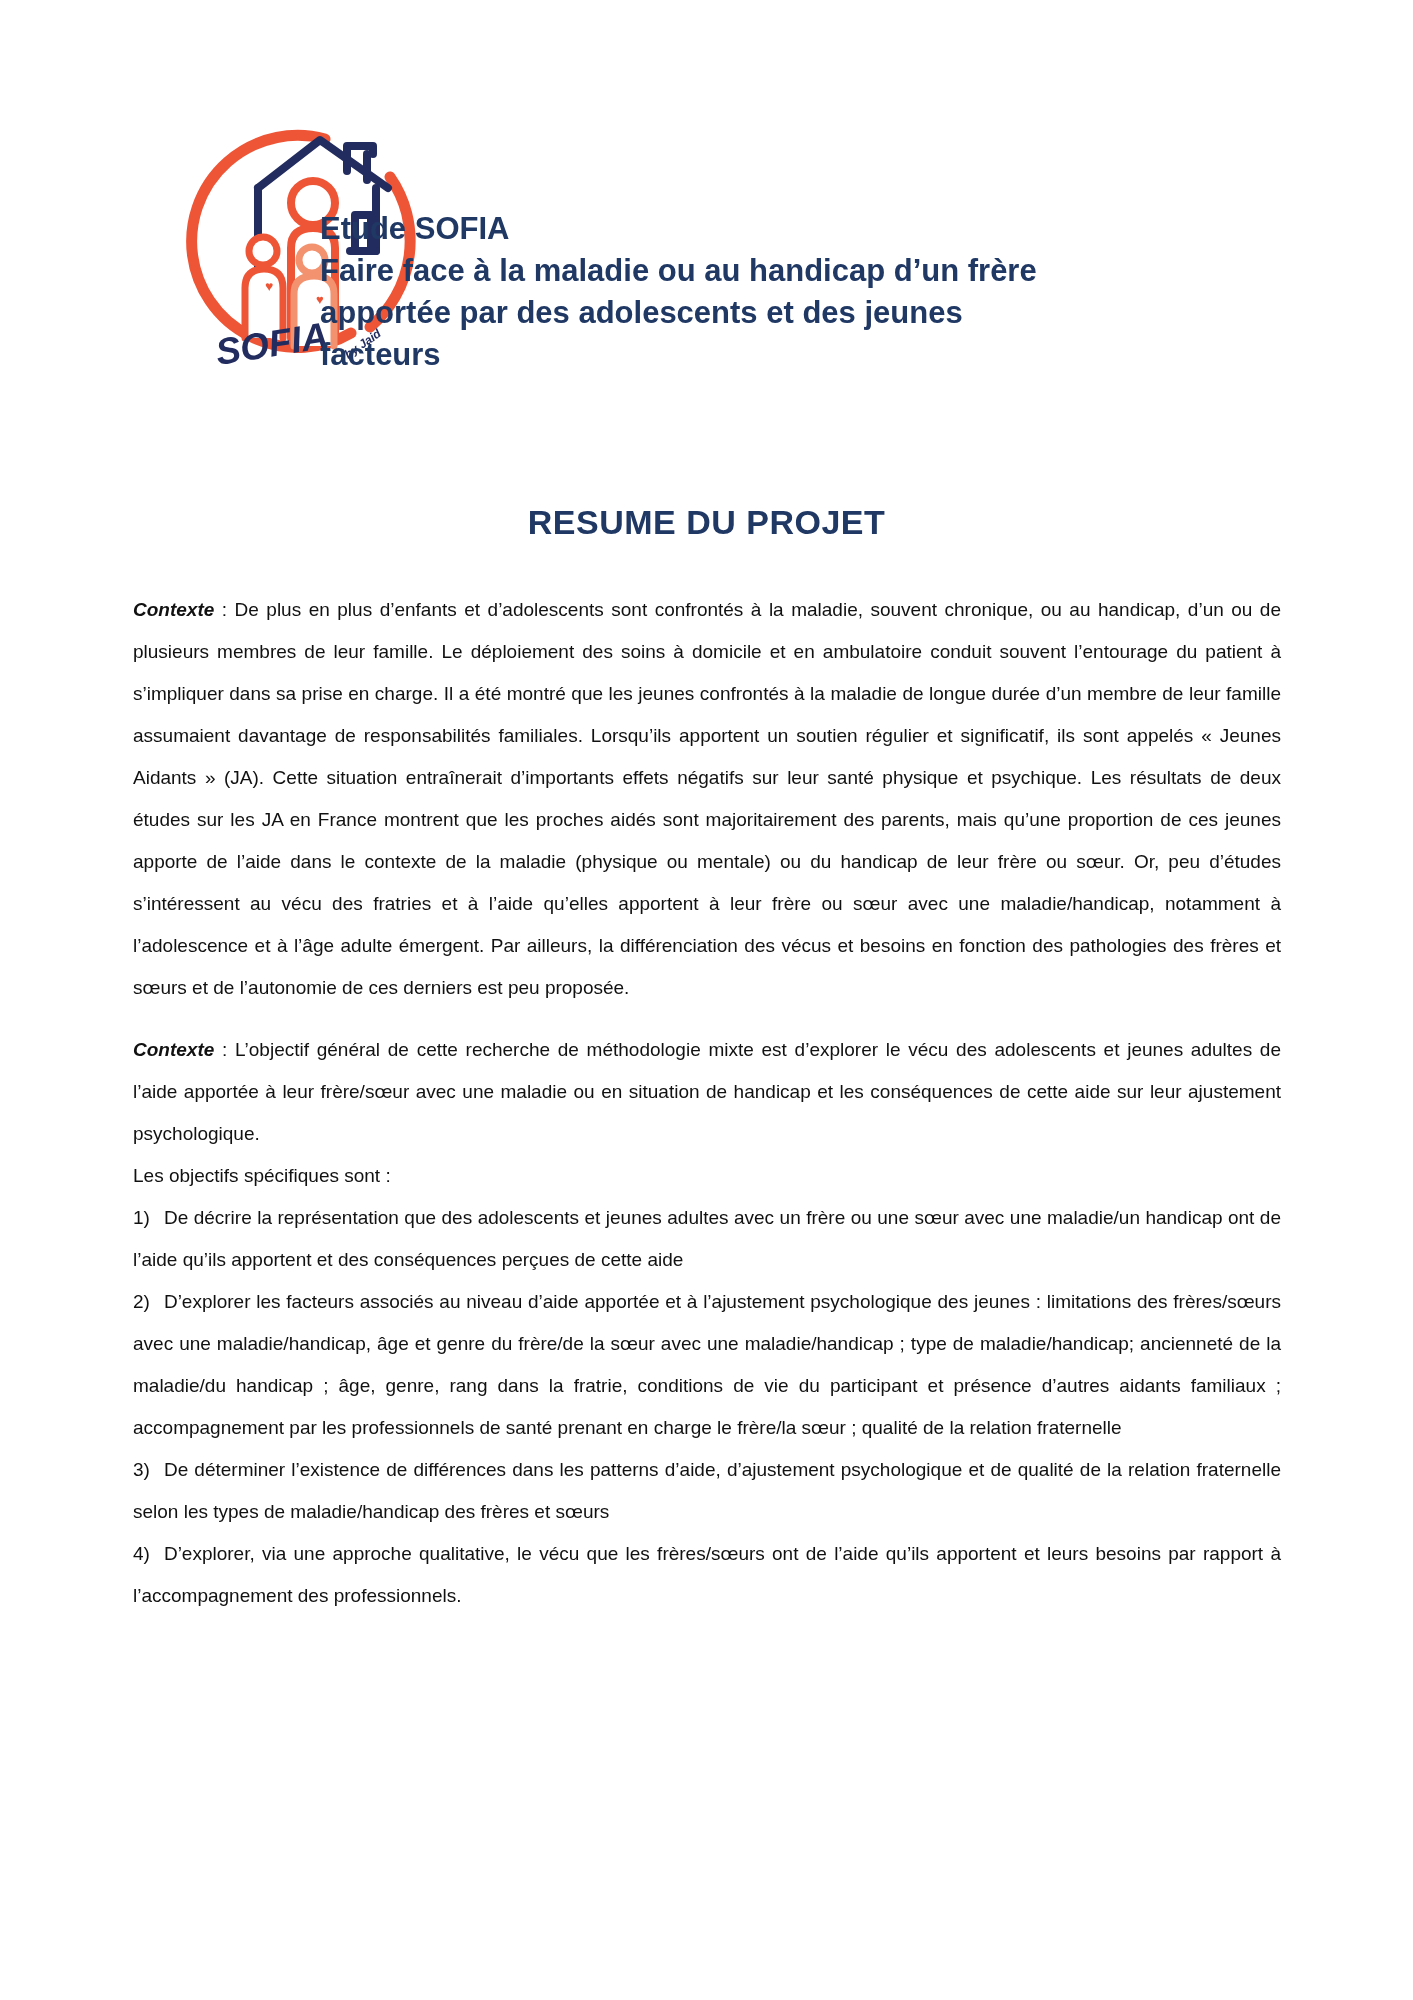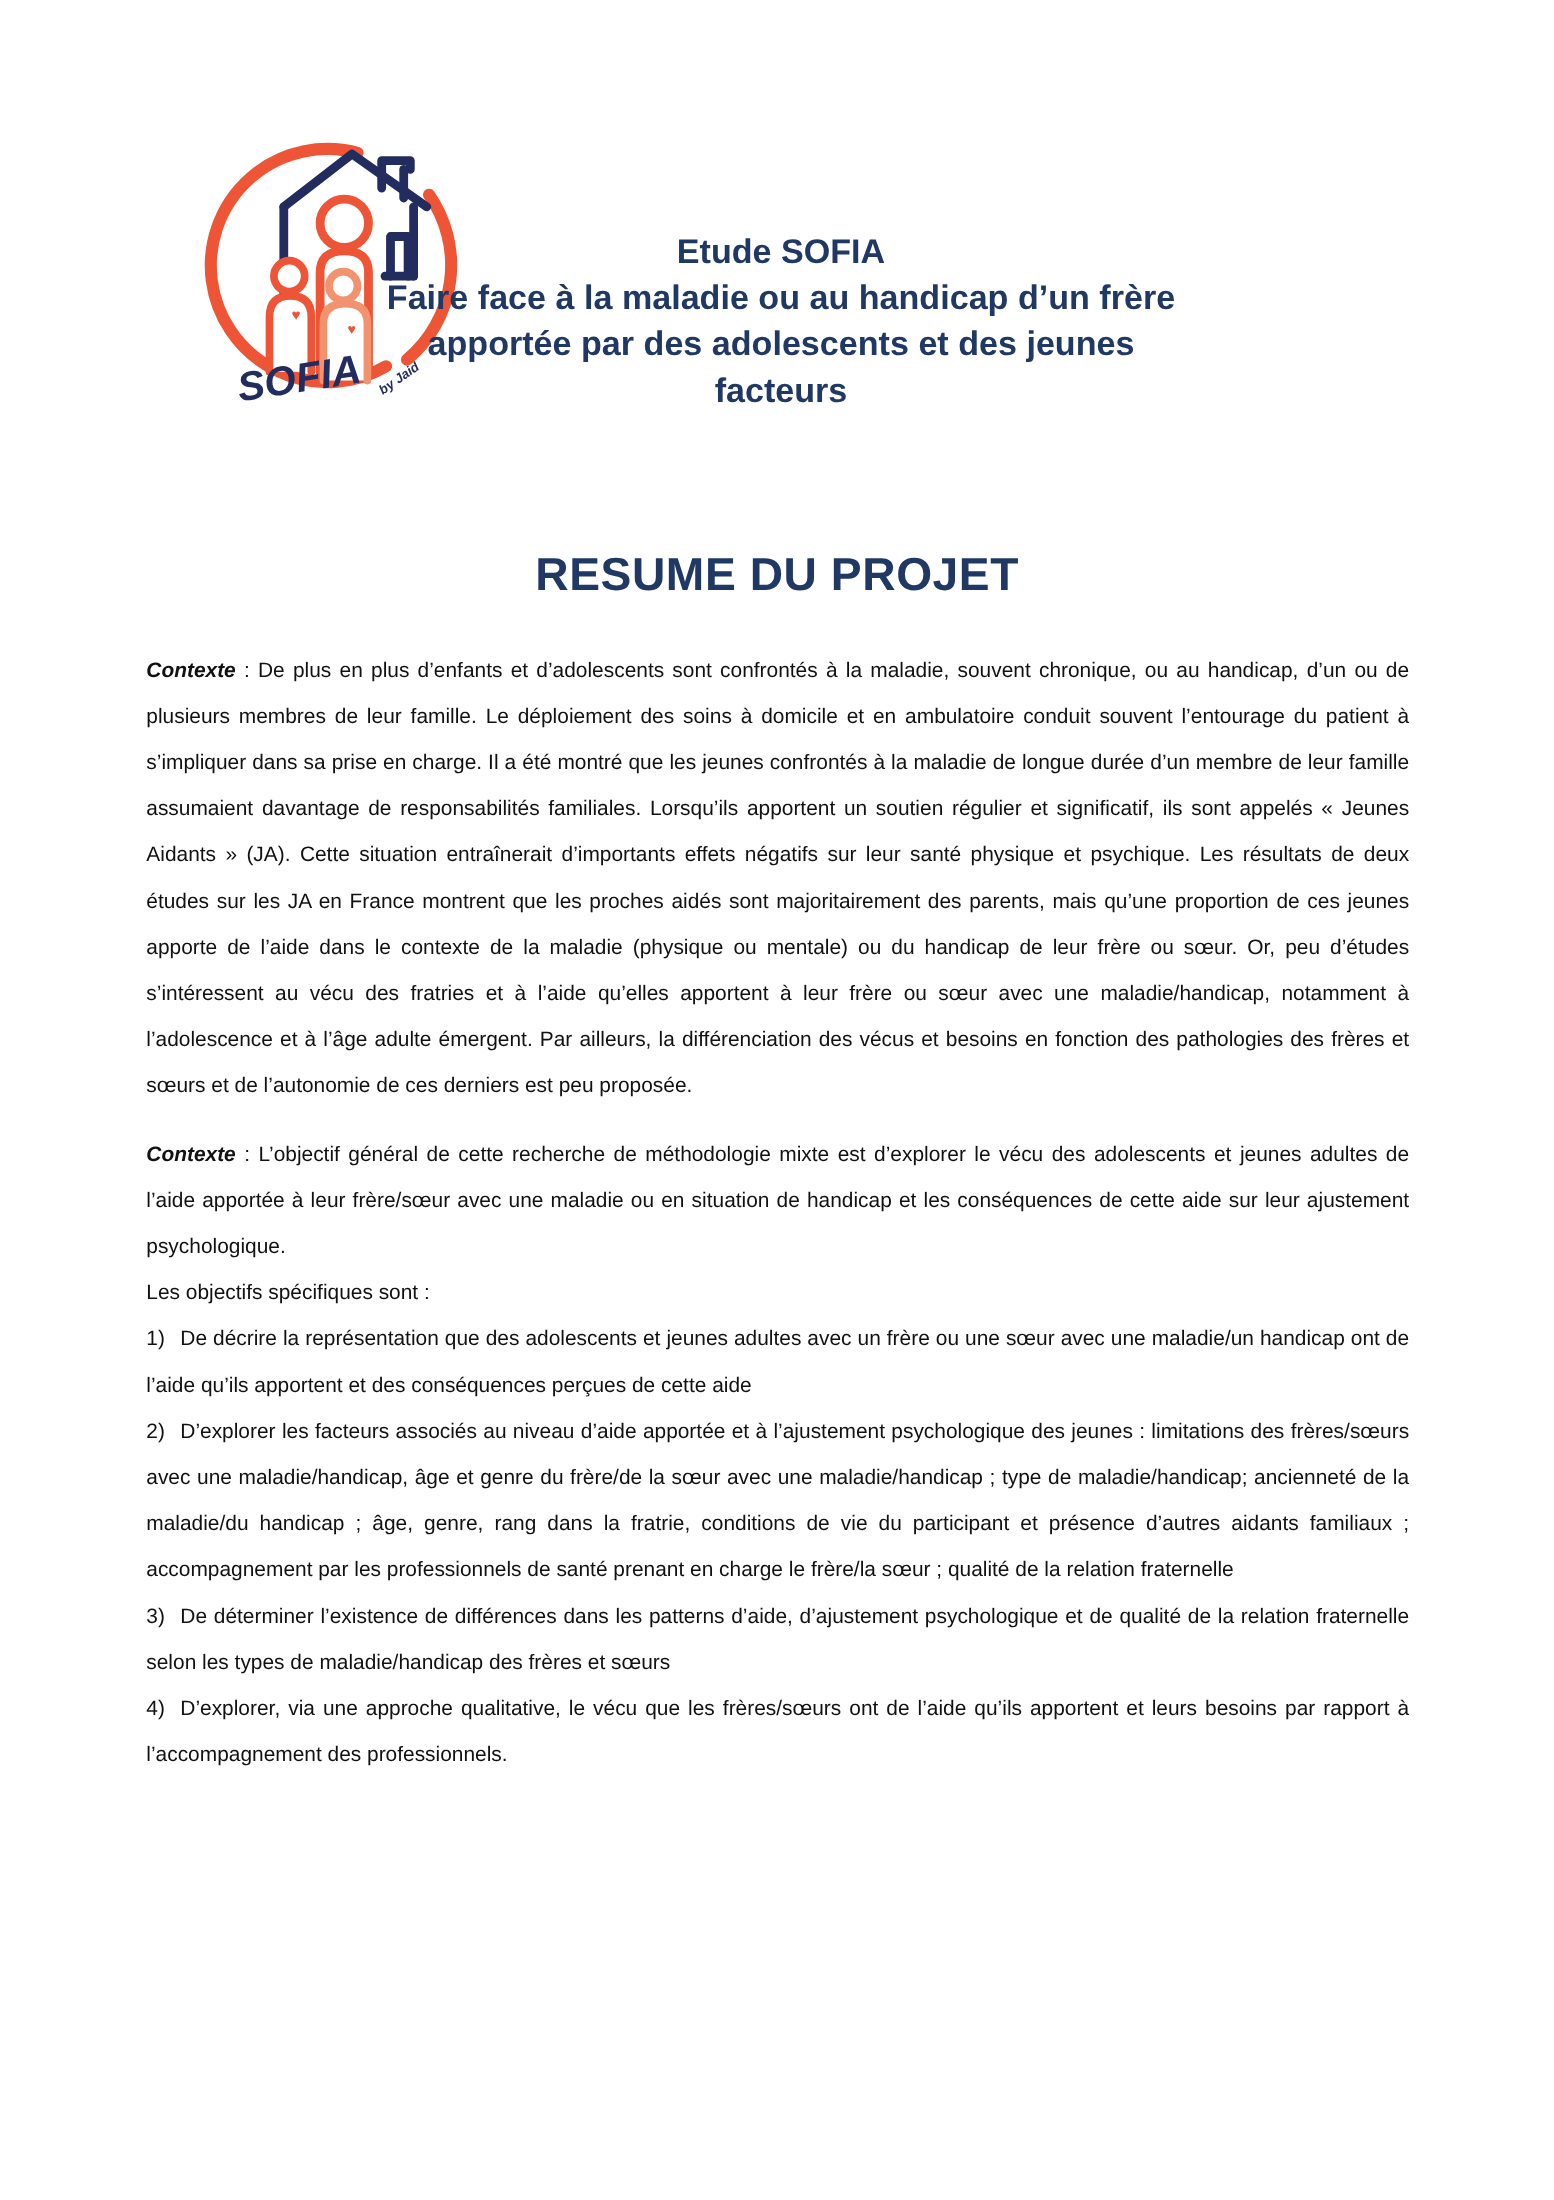--- a/index.html
+++ b/index.html
@@ -10,31 +10,31 @@
     overflow:hidden;
     color:#1a1a1a;
     font-family:"Liberation Sans", sans-serif;
   }
   .logo-svg {
     position:absolute; left:128px; top:76px;
     width:292px; height:312px;
   }
   .title-block {
     position:absolute; left:320px; top:208px; width:780px;
-    text-align:center;
+    text-align:left;
     color:#203864;
     font-size:31px; line-height:42px; font-weight:bold;
   }
   .title-line { white-space:nowrap; }
   .section-heading {
     position:absolute; top:500px; left:0; width:100%;
     margin:0;
     text-align:center;
     color:#203864;
-    font-size:42px; line-height:44px; font-weight:bold;
+    font-size:34px; line-height:44px; font-weight:bold;
     letter-spacing:0.5px;
   }
   .body-text {
     position:absolute; top:589px; left:133px; width:1148px;
     font-size:19px; line-height:42px;
     text-align:justify;
     color:#111111;
   }
   .body-text p { margin:0; }
   .para-objectifs { margin-top:20px !important; }

